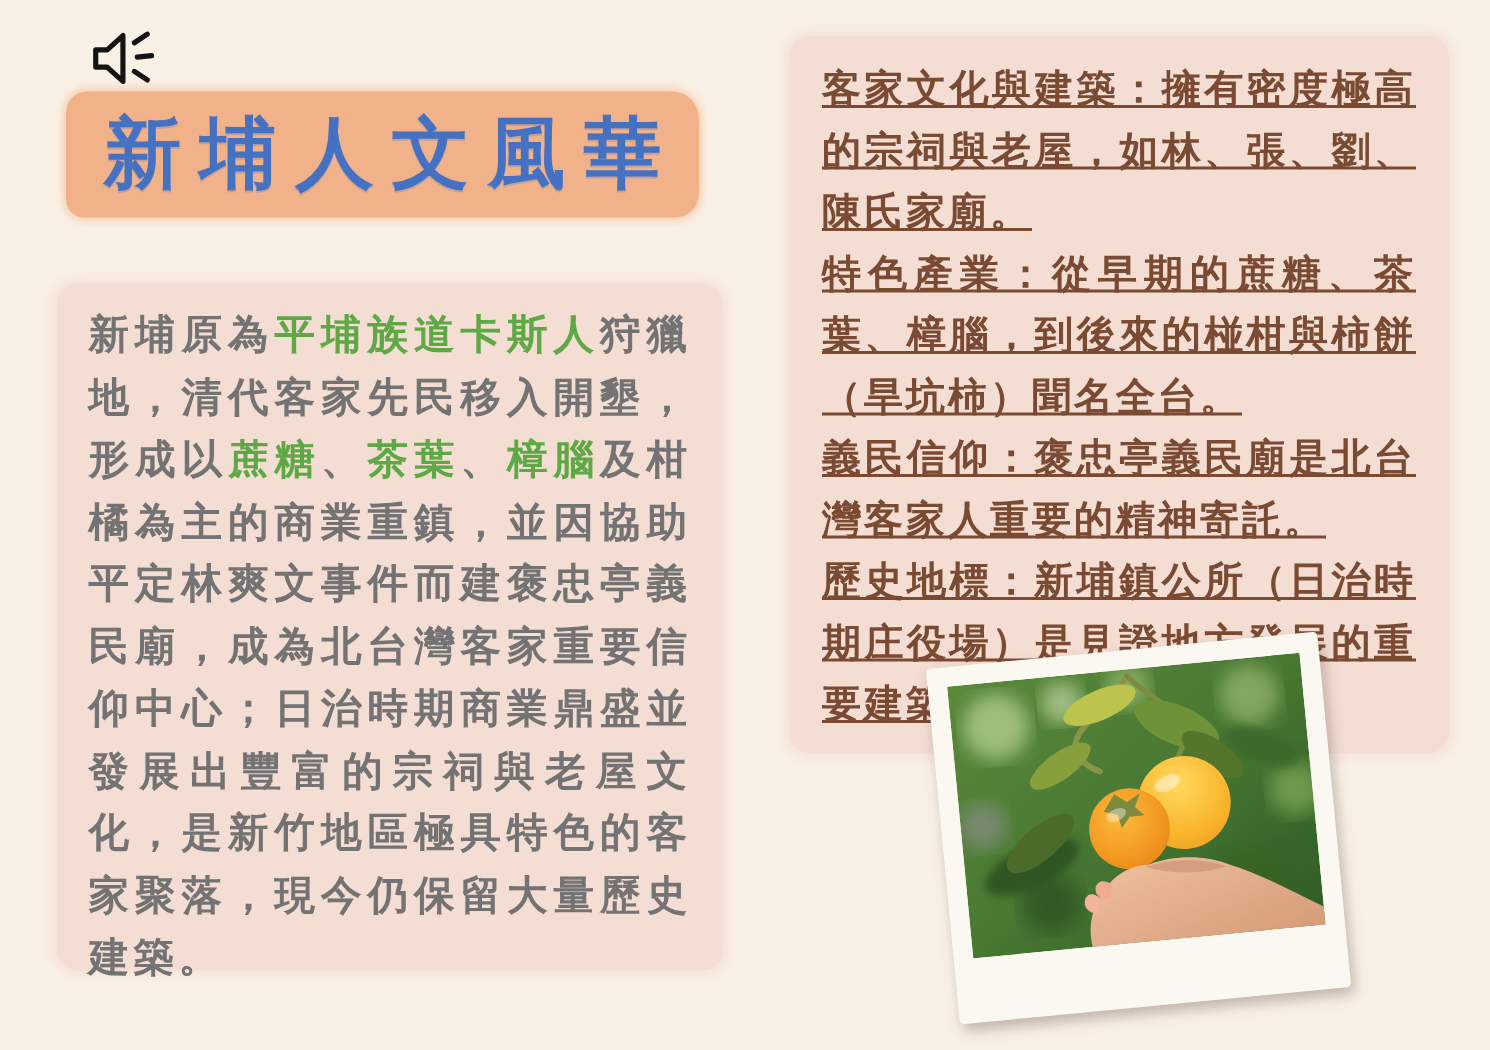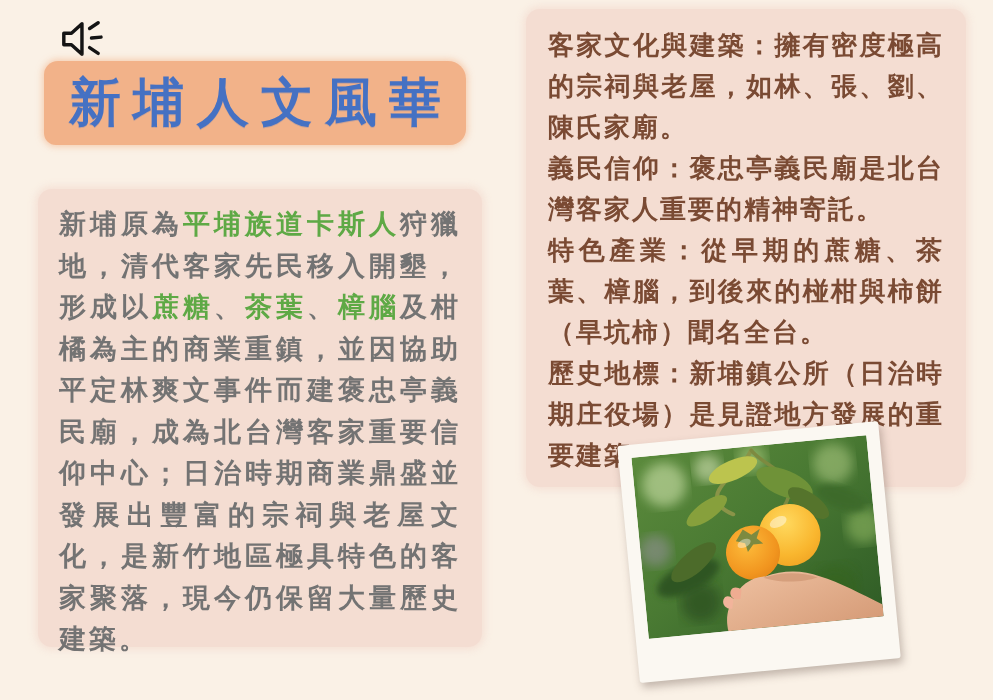--- a/index.html
+++ b/index.html
@@ -22,21 +22,21 @@
     text-indent:12px;white-space:nowrap;
     text-shadow:0 1px 0 rgba(69,113,195,.25);
   }
   
   .panel{
     position:absolute;background:#f4ddd2;border-radius:14px;
     box-shadow:0 0 7px 3px rgba(244,221,210,.8);
     color:#7a4a33;font-weight:bold;
   }
   .panel-left{left:38px;top:189px;width:444px;height:458px;padding:14px 21px;box-sizing:border-box;}
-  .panel-right{left:526px;top:9px;width:440px;height:478px;padding:16px 22px;box-sizing:border-box;}
+  .panel-right{left:526px;top:24px;width:440px;height:478px;padding:16px 22px;box-sizing:border-box;text-decoration:underline;}
   .panel-left .body{font-size:27px;line-height:41.5px;letter-spacing:3px;text-align:justify;}
   .panel-right .para{font-size:26px;line-height:41px;letter-spacing:2px;text-align:justify;}
   .seg-green{color:#5ea945;}
   .seg-brown{color:#737373;}
   
   .polaroid{
     position:absolute;left:628px;top:433px;width:262px;height:238px;
     background:#fbf8f2;border-radius:3px;
     transform:rotate(-5.5deg);
     box-shadow:2px 5px 9px rgba(90,70,60,.35);
@@ -61,22 +61,22 @@
 </div>
 
 <div class="panel panel-left">
   <div class="body">
     <span class="seg-brown">新埔原為</span><span class="seg-green">平埔族道卡斯人</span><span class="seg-brown">狩獵地，清代客家先民移入開墾，形成以</span><span class="seg-green">蔗糖</span><span class="seg-brown">、</span><span class="seg-green">茶葉</span><span class="seg-brown">、</span><span class="seg-green">樟腦</span><span class="seg-brown">及柑橘為主的商業重鎮，並因協助平定林爽文事件而建褒忠亭義民廟，成為北台灣客家重要信仰中心；日治時期商業鼎盛並發展出豐富的宗祠與老屋文化，是新竹地區極具特色的客家聚落，現今仍保留大量歷史建築。</span>
   </div>
 </div>
 
 <div class="panel panel-right">
   <div class="para">客家文化與建築：擁有密度極高的宗祠與老屋，如林、張、劉、陳氏家廟。</div>
+  <div class="para">特色產業：從早期的蔗糖、茶葉、樟腦，到後來的椪柑與柿餅（旱坑柿）聞名全台。</div>
   <div class="para">義民信仰：褒忠亭義民廟是北台灣客家人重要的精神寄託。</div>
-  <div class="para">特色產業：從早期的蔗糖、茶葉、樟腦，到後來的椪柑與柿餅（旱坑柿）聞名全台。</div>
   <div class="para">歷史地標：新埔鎮公所（日治時期庄役場）是見證地方發展的重要建築。</div>
 </div>
 
 <div class="polaroid">
   <svg width="236" height="182" viewBox="0 0 236 182">
     <defs>
       <linearGradient id="bgGrad" x1="0" y1="0" x2="1" y2="1">
         <stop offset="0" stop-color="#5b8a3c"></stop>
         <stop offset="0.45" stop-color="#4a7a33"></stop>
         <stop offset="1" stop-color="#2f5c26"></stop>

